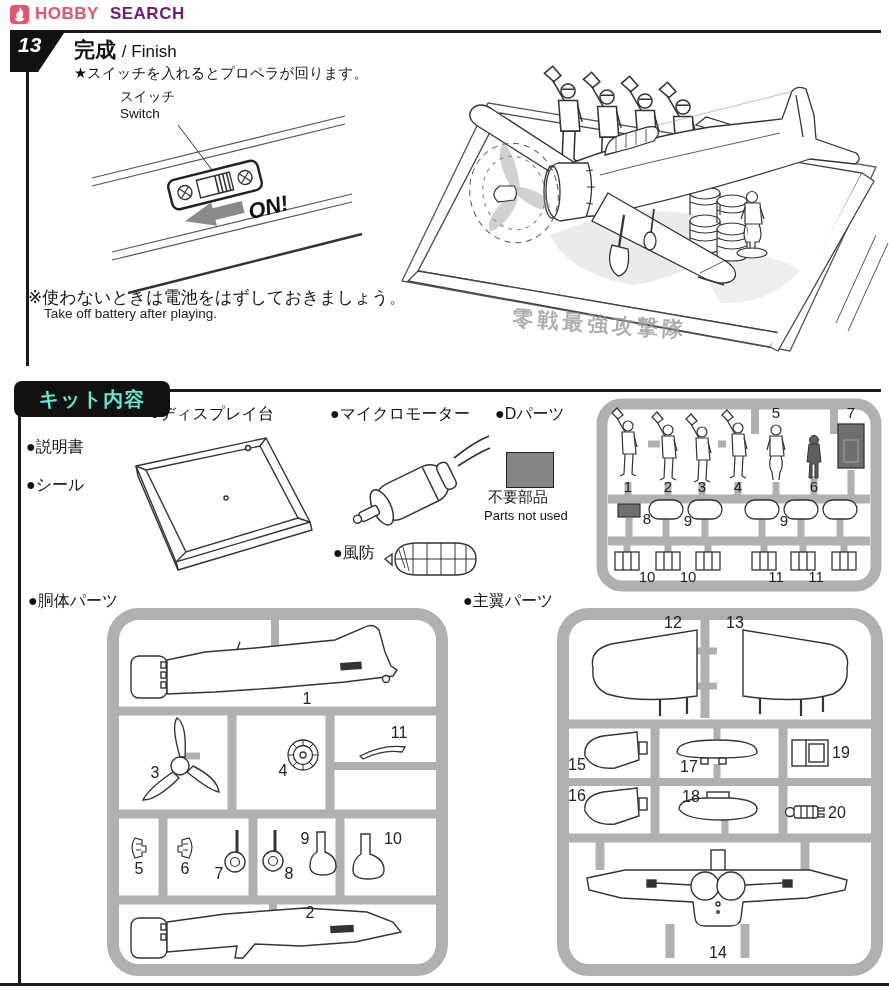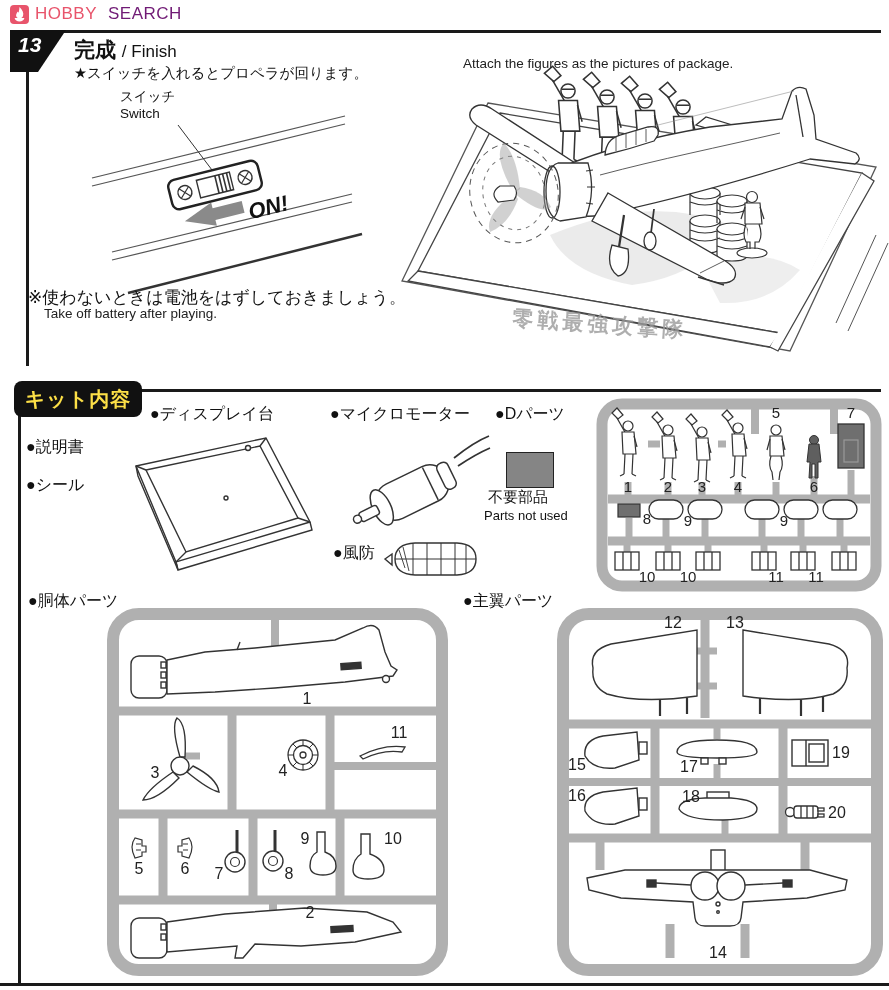--- a/index.html
+++ b/index.html
@@ -3,31 +3,31 @@
 <meta charset="utf-8">
 <style>
   html,body{margin:0;padding:0;background:#fff;}
   #page{position:relative;width:889px;height:990px;background:#fff;overflow:hidden;
         font-family:"Liberation Sans","DejaVu Sans",sans-serif;color:#111;}
   .abs{position:absolute;}
   .nowrap{white-space:nowrap;}
   
   .logo{top:4px;left:10px;display:flex;align-items:center;gap:6px;}
   .logo-icon{width:19px;height:19px;border-radius:4px;background:#e8546b;display:flex;align-items:center;justify-content:center;}
-  .brand{font-weight:normal;font-size:17px;letter-spacing:.5px;}
+  .brand{font-weight:bold;font-size:17px;letter-spacing:.5px;}
   .brand-hobby{color:#e8546b;}
   .brand-search{color:#701a75;margin-left:5px;}
   
   .hline{background:#1a1a1a;height:3px;}
   .vline{background:#1a1a1a;width:3px;}
   .badge13{top:30px;left:10px;width:56px;height:42px;}
   .badge13 svg{display:block;}
   .step-num{fill:#fff;font-size:21px;font-weight:bold;font-style:italic;}
-  .kit-badge{top:381px;left:14px;width:128px;height:36px;background:#111;border-radius:8px;
-             color:#fde047;font-size:20px;font-weight:bold;text-align:center;line-height:36px;letter-spacing:1px;}
+  .kit-badge{top:381px;left:14px;width:156px;height:36px;background:#111;border-radius:8px;
+             color:#5eead4;font-size:20px;font-weight:bold;text-align:center;line-height:36px;letter-spacing:1px;}
   
   .title{top:36px;left:74px;font-size:21px;}
   .title .jp{font-weight:bold;font-size:21px;}
   .title .en{font-size:17px;font-weight:normal;}
   .note-star{top:64px;left:74px;font-size:14.5px;}
   .sw-label{top:88px;left:120px;font-size:13.5px;line-height:17px;}
   .note-jp{font-size:17px;}
   .note-en{font-size:13.5px;color:#222;}
   .kit-lbl{font-size:16px;}
   .unused-box{top:452px;left:506px;width:46px;height:34px;background:#858585;border:1.5px solid #222;}
@@ -186,21 +186,20 @@
     <span class="jp">完成</span>
     <span class="en">/ Finish</span>
   </div>
   <div class="abs note-star nowrap">★スイッチを入れるとプロペラが回ります。</div>
   <div class="abs sw-label">
     <div>スイッチ</div>
     <div>Switch</div>
   </div>
   <div class="abs note-jp nowrap" style="top:286px;left:28px;">※使わないときは電池をはずしておきましょう。</div>
   <div class="abs note-en nowrap" style="top:306px;left:44px;">Take off battery after playing.</div>
-  <div class="abs note-en nowrap" style="top:56px;left:463px;">Attach the figures as the pictures of package.</div>
 
   <div class="abs hline" style="top:389px;left:18px;width:863px;"></div>
   <div class="abs vline" style="top:392px;left:18px;height:591px;"></div>
   <div class="abs hline" style="top:983px;left:0;width:889px;"></div>
   <div class="abs kit-badge">キット内容</div>
 
   <div class="abs kit-lbl nowrap" style="top:404px;left:150px;">●ディスプレイ台</div>
   <div class="abs kit-lbl nowrap" style="top:404px;left:330px;">●マイクロモーター</div>
   <div class="abs kit-lbl nowrap" style="top:404px;left:495px;">●Dパーツ</div>
   <div class="abs kit-lbl nowrap" style="top:437px;left:26px;">●説明書</div>

